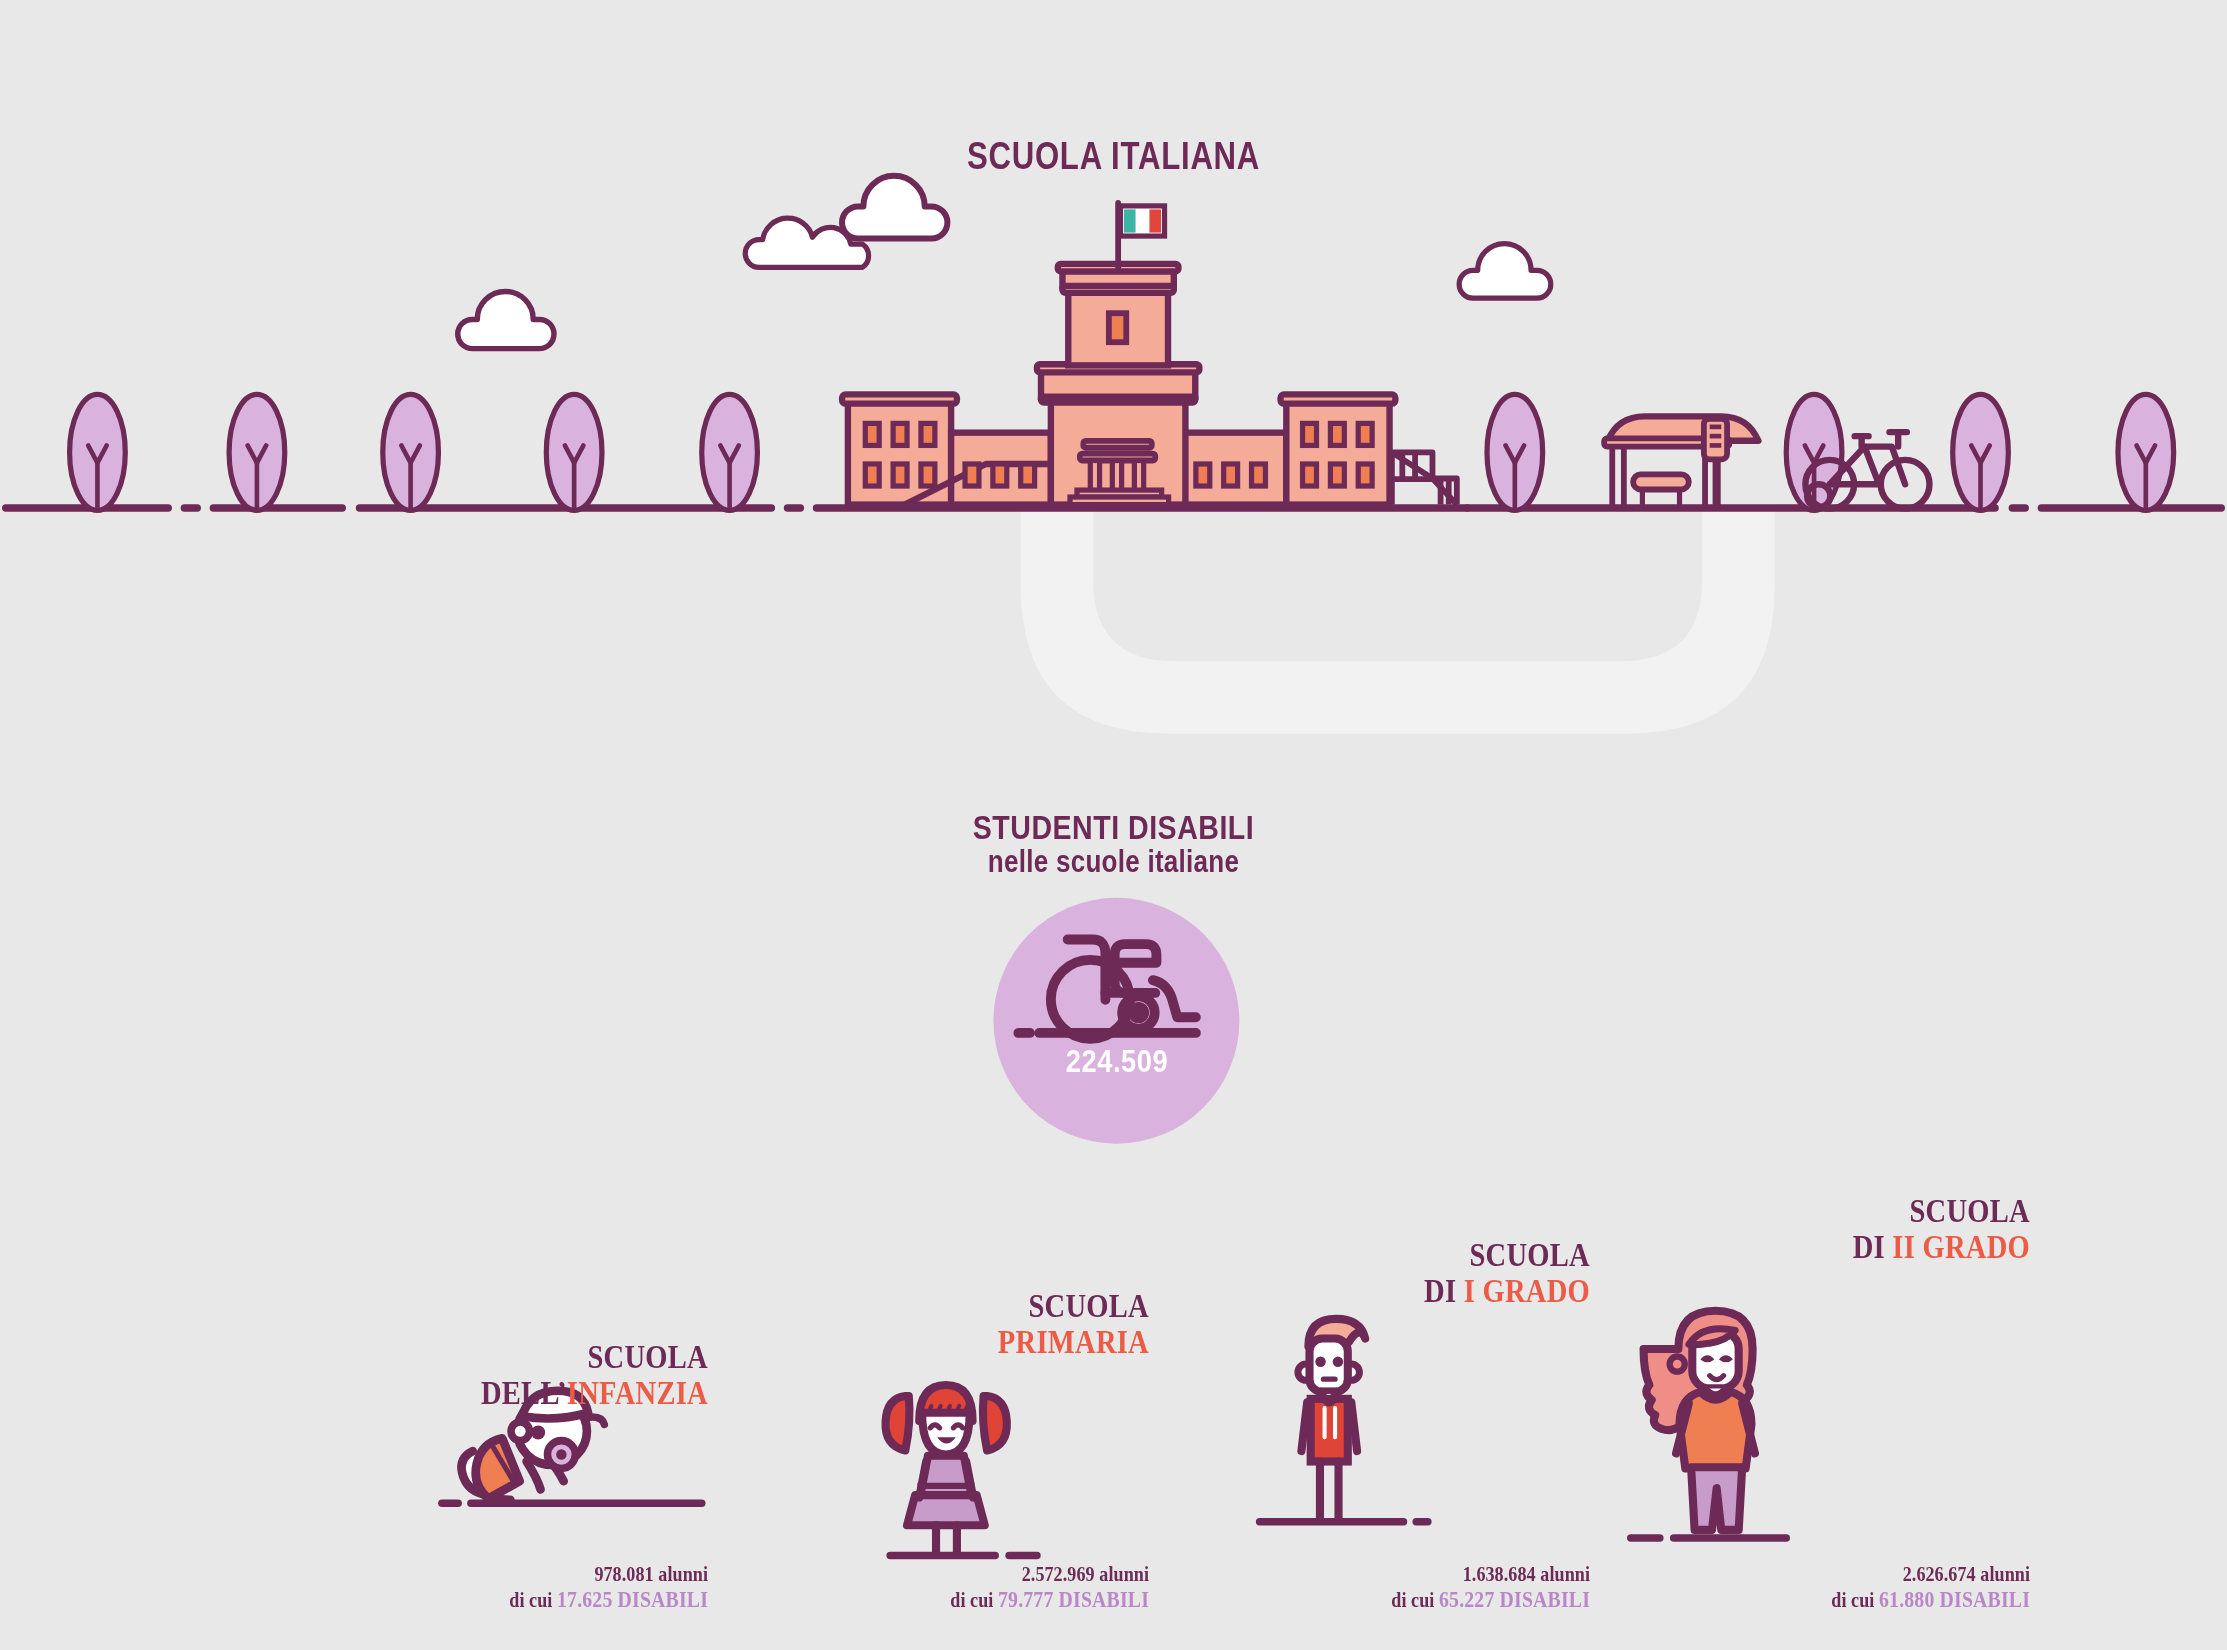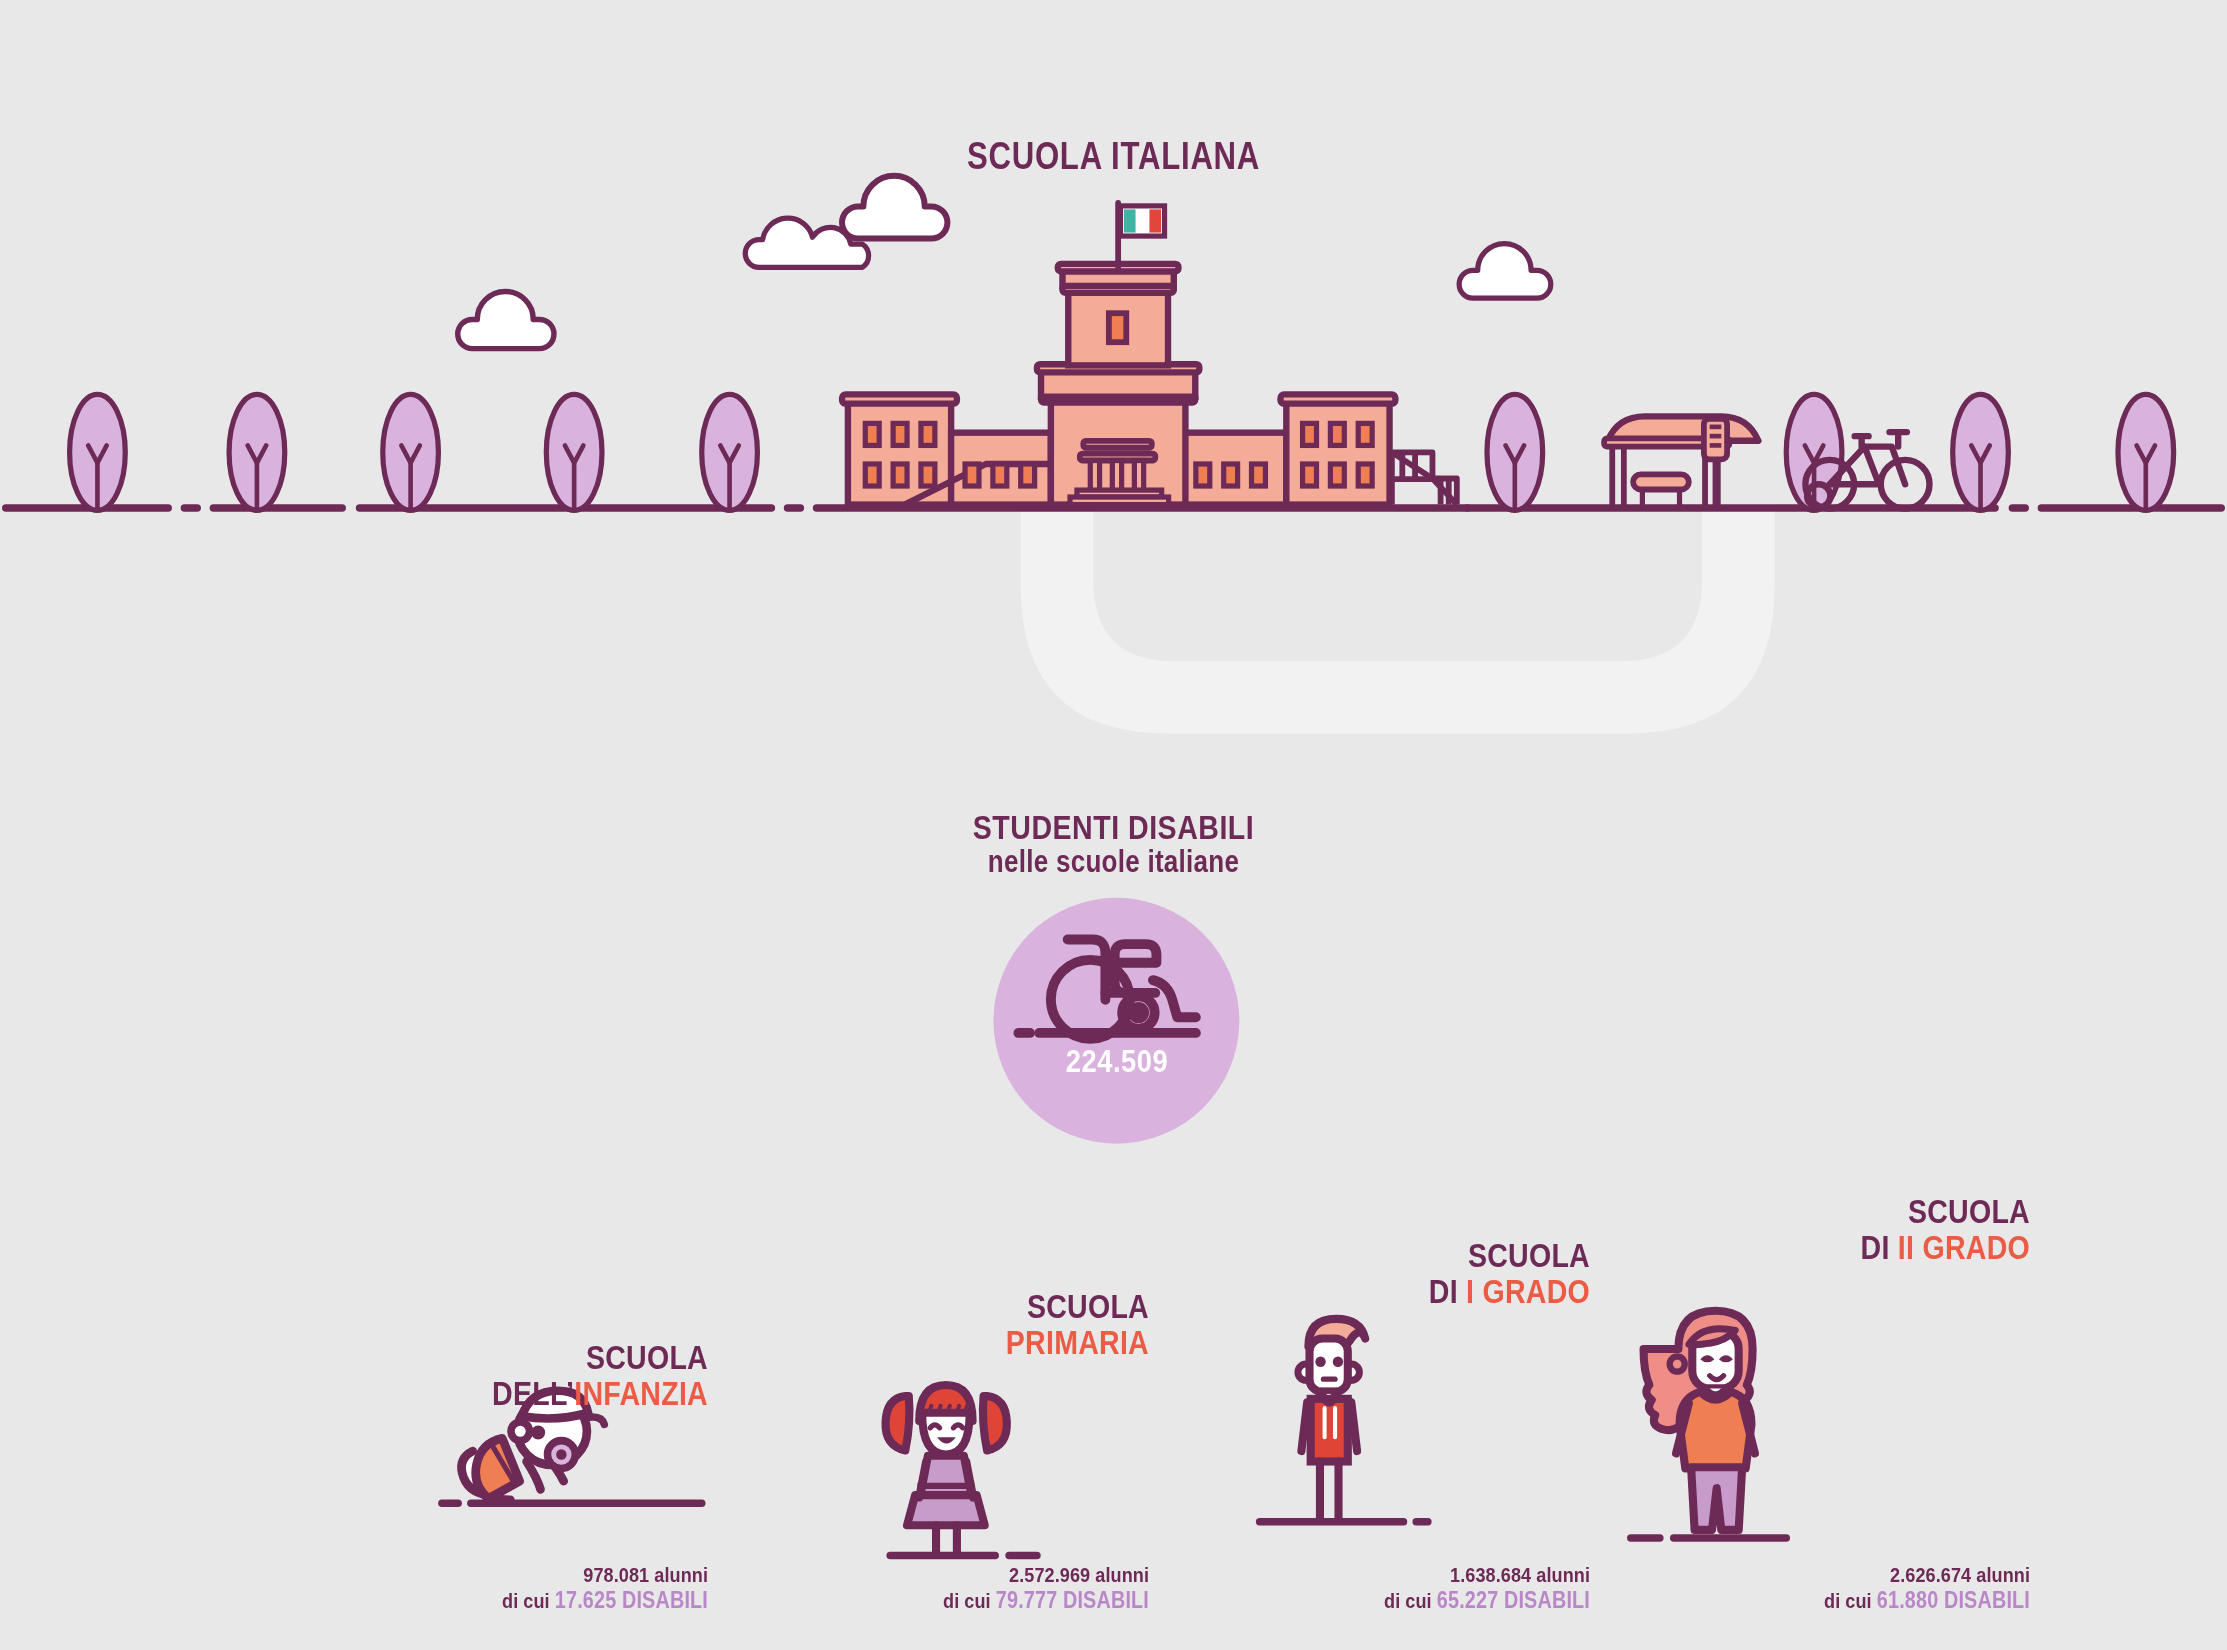--- a/index.html
+++ b/index.html
@@ -31,21 +31,21 @@
   .mid-title .l2{font-size:31px;font-weight:bold;letter-spacing:0.3px;line-height:1.12;}
 
   .bubble-number{
     position:absolute;width:244px;text-align:center;
     left:995px;top:1044px;
     color:#ffffff;font-size:31px;font-weight:bold;letter-spacing:0.6px;
     transform:scaleX(0.88);transform-origin:center top;
   }
 
   
-  .level{position:absolute;}
+  .level{position:absolute;font-family:Liberation Serif, serif;}
   .level .head{
     text-align:right;font-weight:bold;line-height:1.0;
     transform:scaleX(0.84);transform-origin:right top;
     white-space:nowrap;
   }
   .level .head .row1{display:block;font-size:34px;color:#6d2a57;letter-spacing:0.3px;}
   .level .head .row2{display:block;font-size:34px;letter-spacing:0.3px;margin-top:2.3px;}
   .level .head .row2 .dk{color:#6d2a57;}
   .level .head .row2 .or{color:#ec5b45;}
 

